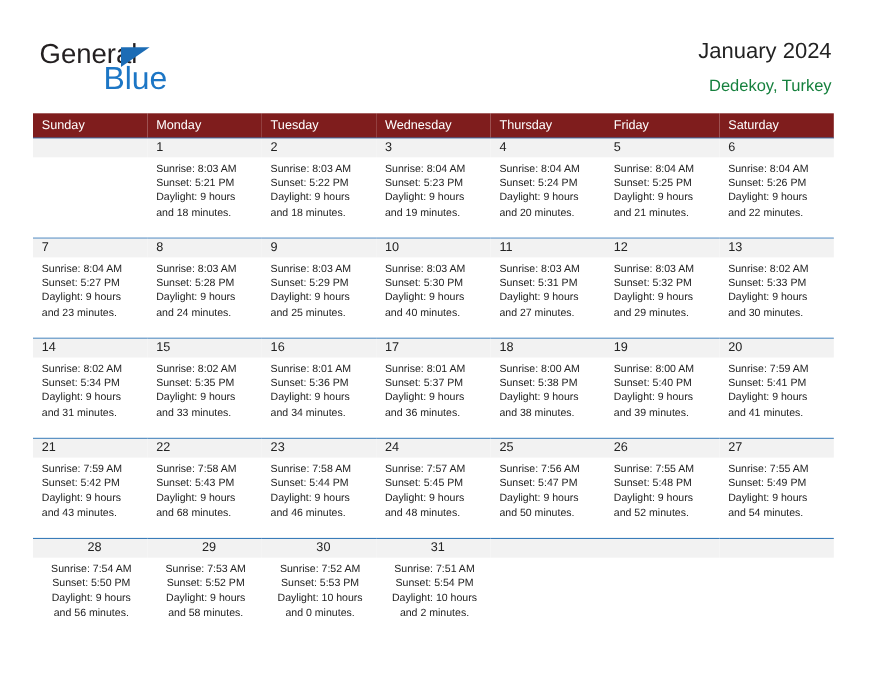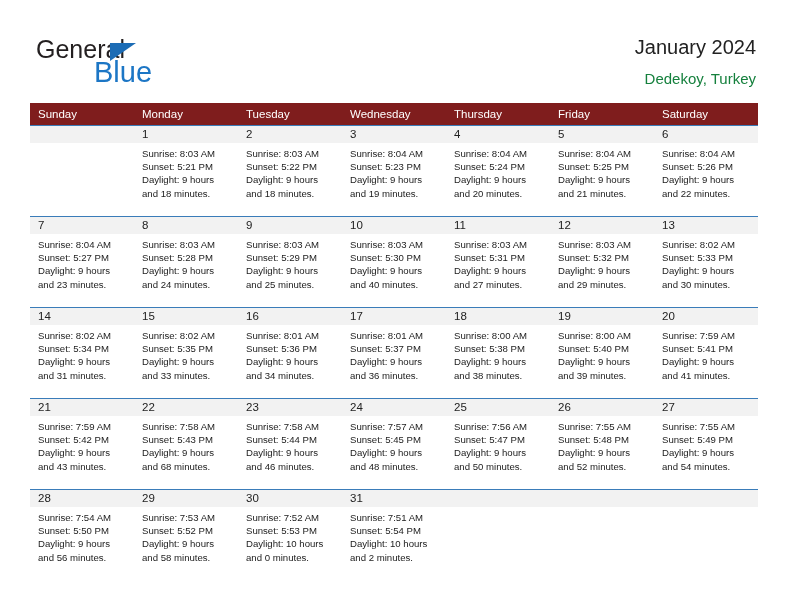--- a/index.html
+++ b/index.html
@@ -107,21 +107,21 @@
     vertical-align: middle;
   }
 
   .week-row td {
     vertical-align: top;
     padding: 0;
     border-top: 1px solid #3a7cb9;
     height: 90px;
     background: #ffffff;
   }
-  .week-row.last td { border-bottom: 0; }
+  .week-row.last td { border-bottom: 0; text-align: center; }
 
   .cell {
     position: relative;
     height: 90px;
     box-sizing: border-box;
   }
   .daynum-band {
     background: #f2f2f2;
     height: 17px;
     line-height: 17px;

